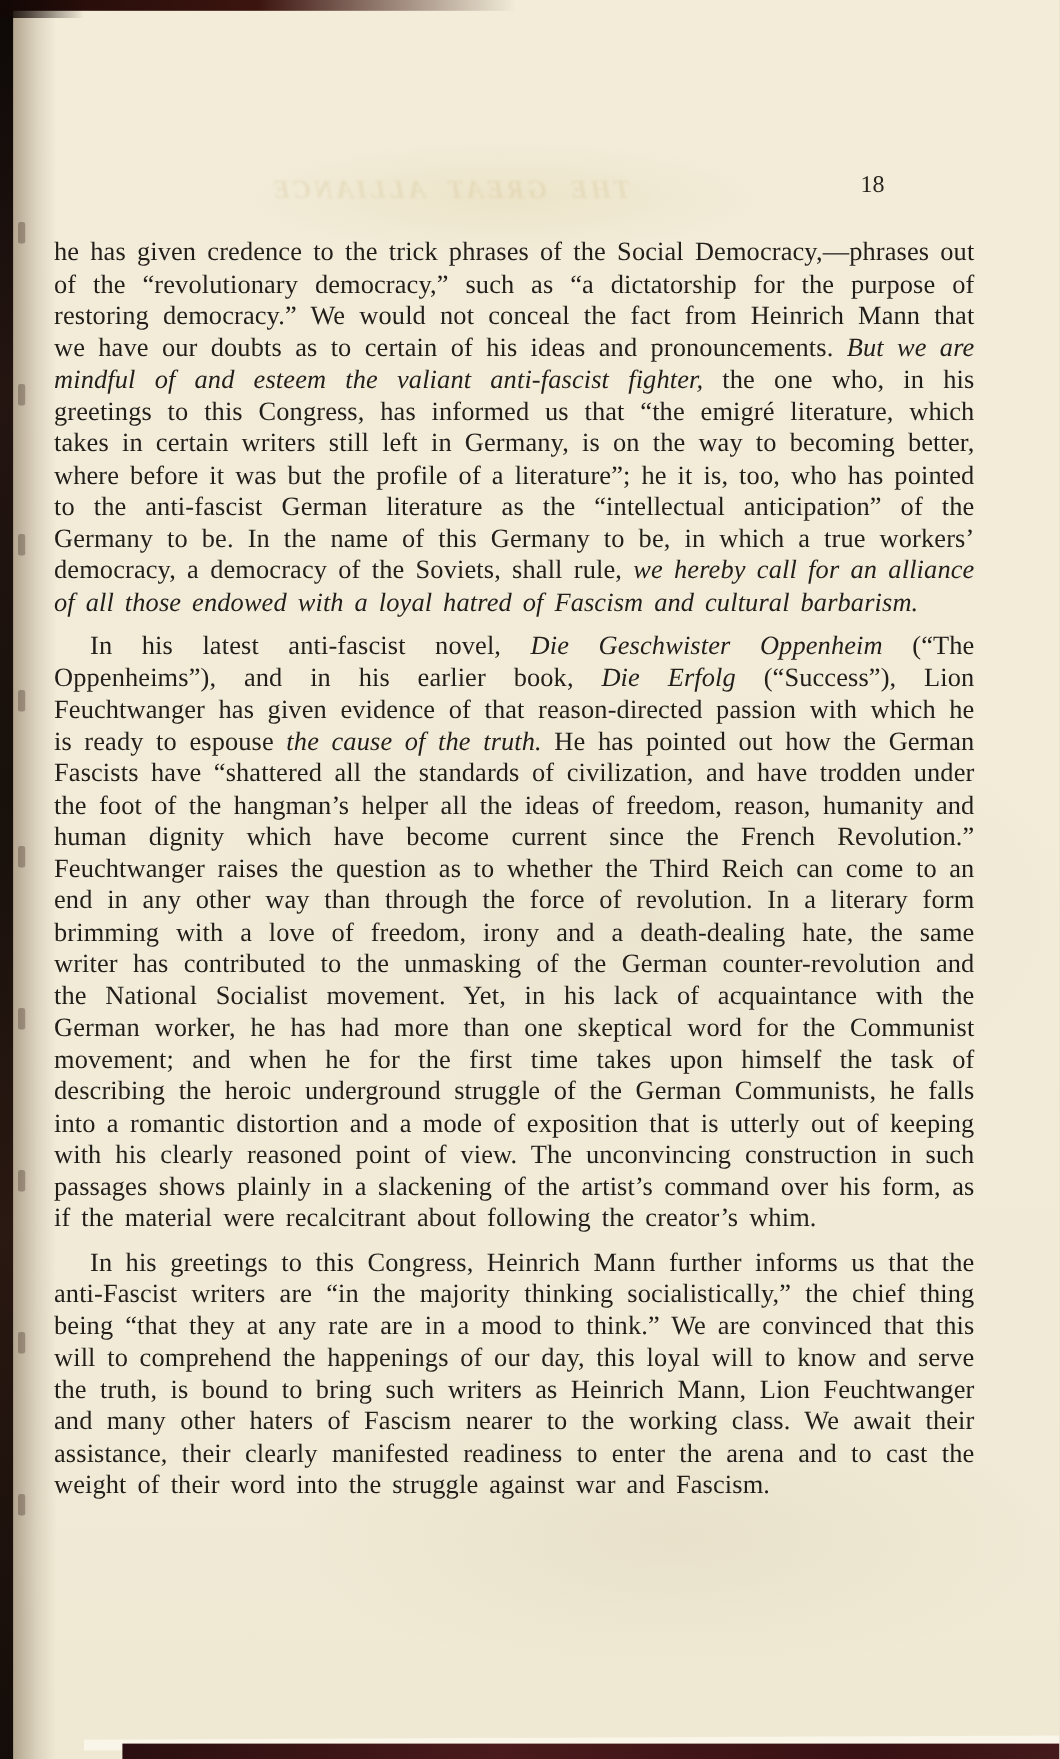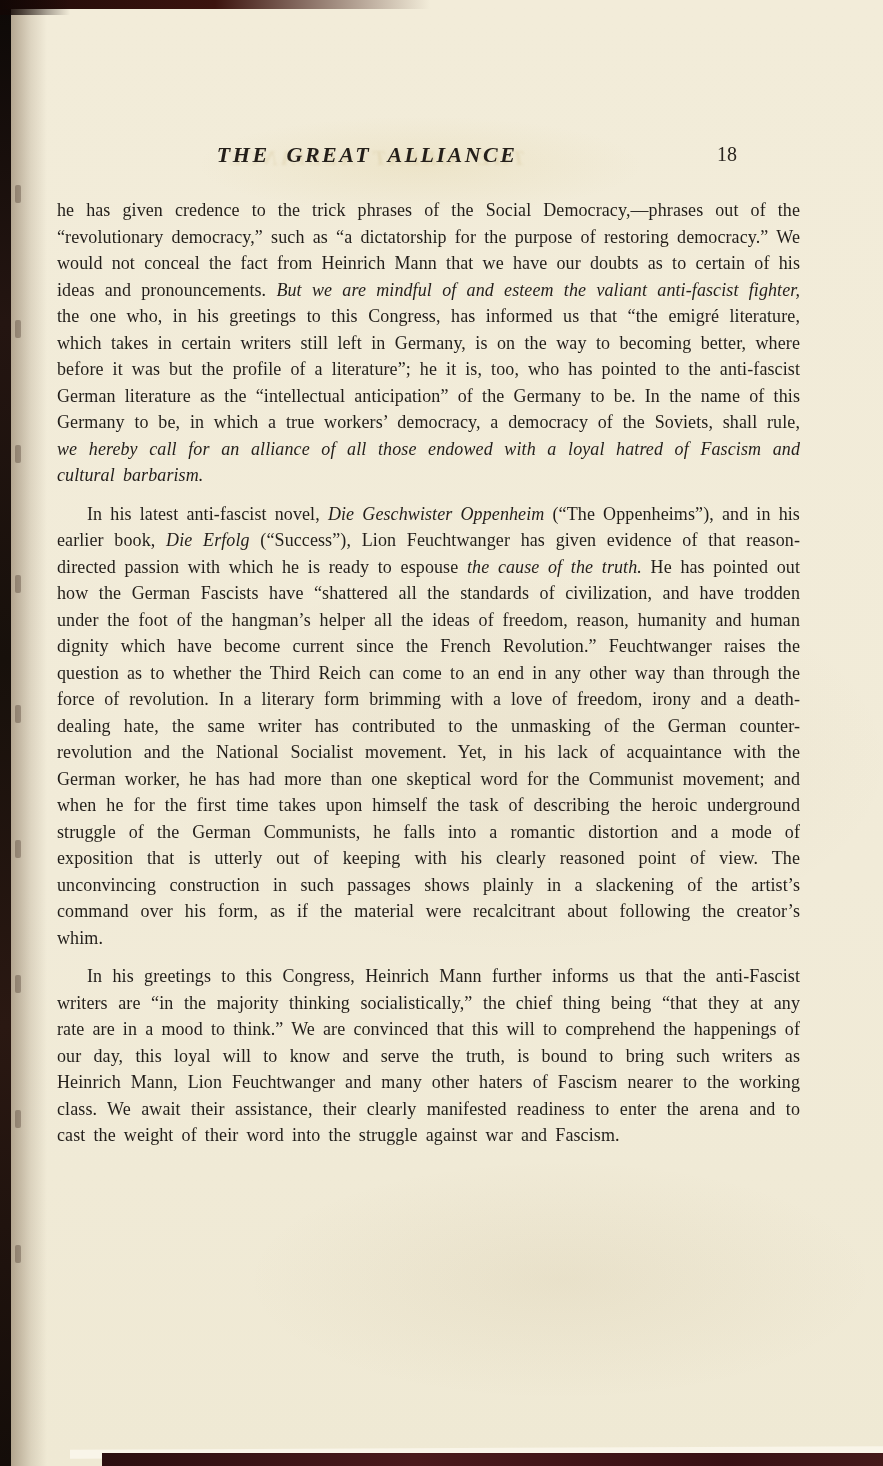--- a/index.html
+++ b/index.html
@@ -65,22 +65,22 @@
     font-style: italic; font-weight: bold;
     font-size: 22px; letter-spacing: 2.5px; word-spacing: 9px;
     white-space: nowrap; color: #a98c3c; opacity: 0.12; filter: blur(1px);
   }
   .head-page-number {
     position: absolute; right: 75px; top: 1px;
     font-size: 20px; color: #2a251f;
   }
   .body-text { margin-top: 23px; }
   .body-text p.para {
-    margin: 12px; padding: 0;
-    font-size: 18px; line-height: 26.5px;
+    margin: 0; padding: 0;
+    font-size: 22px; line-height: 26.5px;
     text-align: justify;
     word-spacing: 3.5px; letter-spacing: 0.1px;
     color: #221e1a;
   }
   .body-text p.para + p.para { margin-top: 10px; }
   .body-text p.para.indent { text-indent: 30px; }
   .em { font-style: italic; }
 </style>
 </head>
 <body>
@@ -100,21 +100,20 @@
   <div class="binding-mark" style="top:575px;"></div>
   <div class="binding-mark" style="top:705px;"></div>
   <div class="binding-mark" style="top:840px;"></div>
   <div class="binding-mark" style="top:975px;"></div>
   <div class="binding-mark" style="top:1110px;"></div>
   <div class="binding-mark" style="top:1245px;"></div>
 
   <div class="page-content">
     <div class="running-head">
       <span class="head-title-ghost">THE GREAT ALLIANCE</span>
-      <span class="head-title">THE GREAT ALLIANCE</span>
       <span class="head-page-number">18</span>
     </div>
     <div class="body-text">
         <p class="para"><span class="rm">he has given credence to the trick phrases of the Social Democracy,—phrases out of the “revolutionary democracy,” such as “a dictatorship for the purpose of restoring democracy.” We would not conceal the fact from Heinrich Mann that we have our doubts as to certain of his ideas and pronouncements. </span><span class="em">But we are mindful of and esteem the valiant anti-fascist fighter,</span><span class="rm"> the one who, in his greetings to this Congress, has informed us that “the emigré literature, which takes in certain writers still left in Germany, is on the way to becoming better, where before it was but the profile of a literature”; he it is, too, who has pointed to the anti-fascist German literature as the “intellectual anticipation” of the Germany to be. In the name of this Germany to be, in which a true workers’ democracy, a democracy of the Soviets, shall rule, </span><span class="em">we hereby call for an alliance of all those endowed with a loyal hatred of Fascism and cultural barbarism.</span></p>
         <p class="para indent"><span class="rm">In his latest anti-fascist novel, </span><span class="em">Die Geschwister Oppenheim</span><span class="rm"> (“The Oppenheims”), and in his earlier book, </span><span class="em">Die Erfolg</span><span class="rm"> (“Success”), Lion Feuchtwanger has given evidence of that reason-directed passion with which he is ready to espouse </span><span class="em">the cause of the truth.</span><span class="rm"> He has pointed out how the German Fascists have “shattered all the standards of civilization, and have trodden under the foot of the hangman’s helper all the ideas of freedom, reason, humanity and human dignity which have become current since the French Revolution.” Feuchtwanger raises the question as to whether the Third Reich can come to an end in any other way than through the force of revolution. In a literary form brimming with a love of freedom, irony and a death-dealing hate, the same writer has contributed to the unmasking of the German counter-revolution and the National Socialist movement. Yet, in his lack of acquaintance with the German worker, he has had more than one skeptical word for the Communist movement; and when he for the first time takes upon himself the task of describing the heroic underground struggle of the German Communists, he falls into a romantic distortion and a mode of exposition that is utterly out of keeping with his clearly reasoned point of view. The unconvincing construction in such passages shows plainly in a slackening of the artist’s command over his form, as if the material were recalcitrant about following the creator’s whim.</span></p>
         <p class="para indent"><span class="rm">In his greetings to this Congress, Heinrich Mann further informs us that the anti-Fascist writers are “in the majority thinking socialistically,” the chief thing being “that they at any rate are in a mood to think.” We are convinced that this will to comprehend the happenings of our day, this loyal will to know and serve the truth, is bound to bring such writers as Heinrich Mann, Lion Feuchtwanger and many other haters of Fascism nearer to the working class. We await their assistance, their clearly manifested readiness to enter the arena and to cast the weight of their word into the struggle against war and Fascism.</span></p>
       </div>
   </div>
 
 </div>

